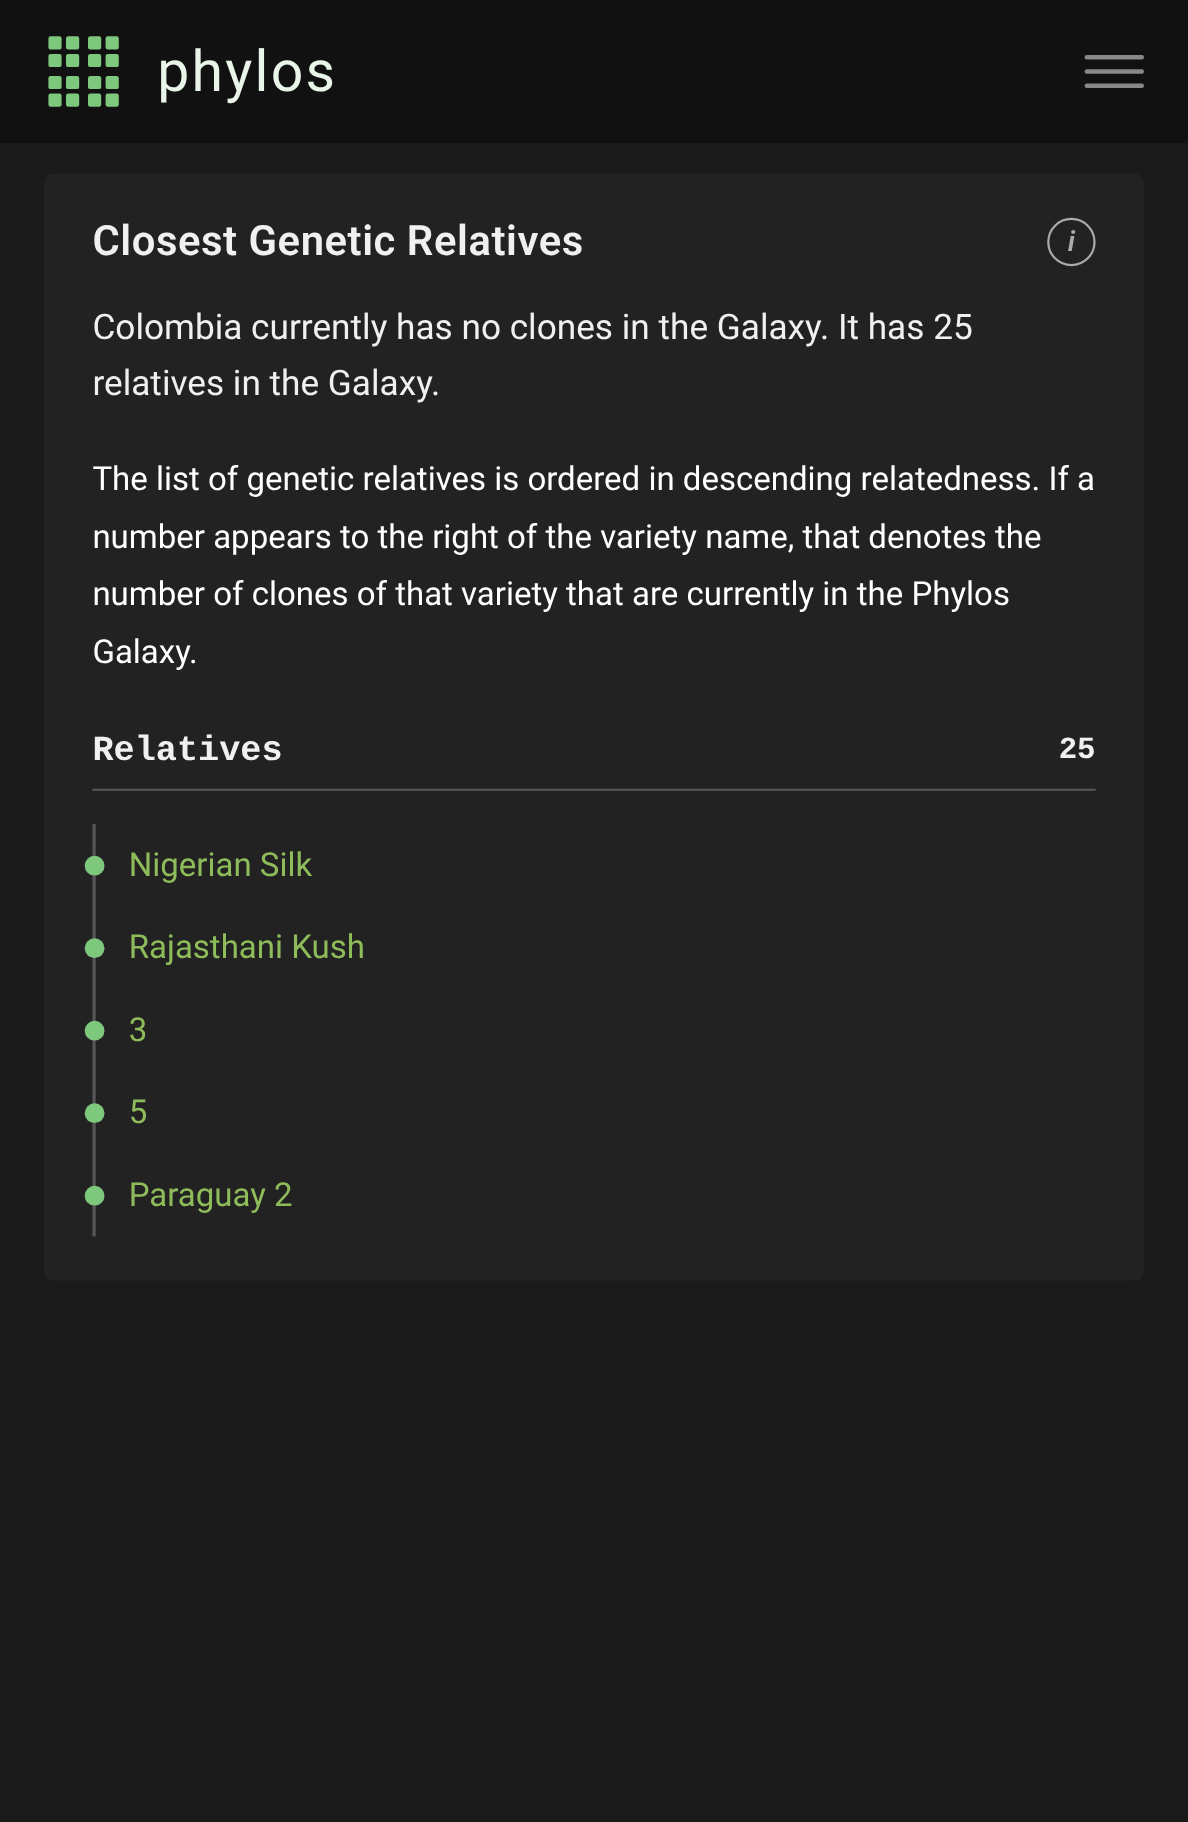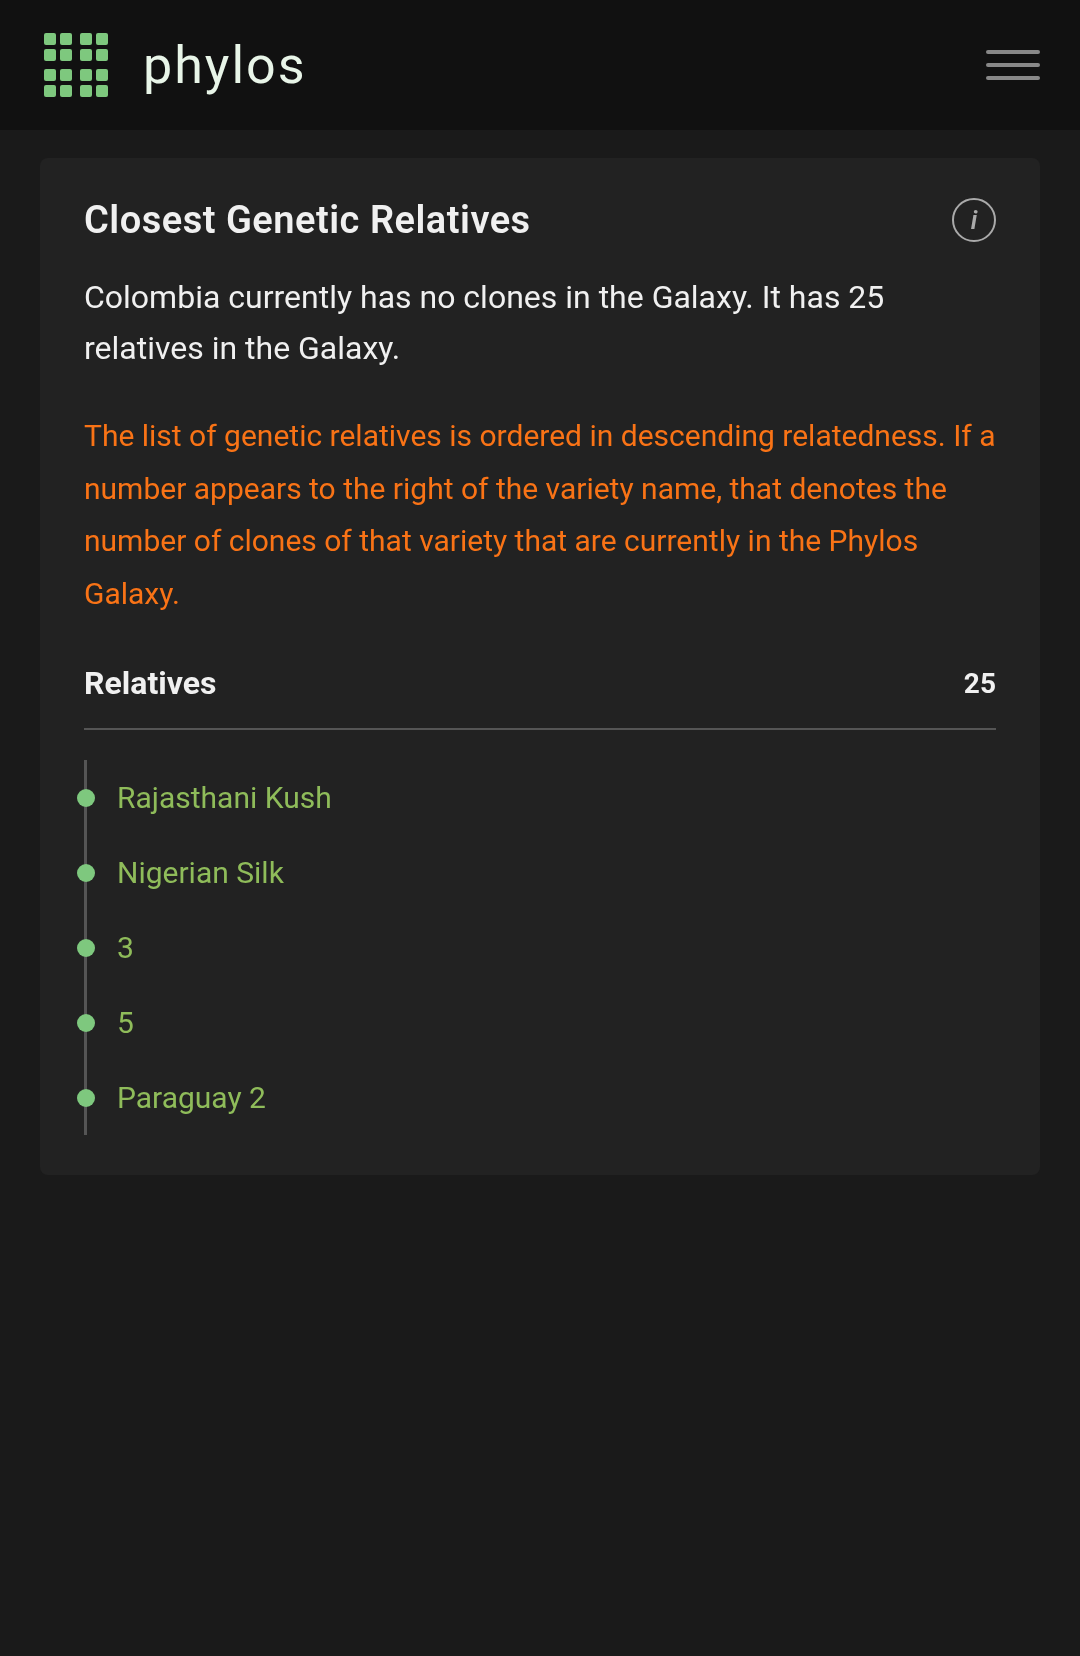--- a/index.html
+++ b/index.html
@@ -105,33 +105,34 @@
       font-size: 32px;
       font-weight: 400;
       color: #f0f0f0;
       line-height: 1.6;
       margin-bottom: 36px;
     }
 
     .description-text {
       font-size: 30px;
       font-weight: 400;
-      color: #f97316;
+      color: #ffffff;
       line-height: 1.75;
       margin-bottom: 44px;
     }
 
     
     .relatives-header {
       display: flex;
       align-items: center;
       justify-content: space-between;
       border-bottom: 2px solid #555;
-      padding-bottom: 26px;
+      padding-bottom: 16px;
       margin-bottom: 30px;
+      font-family: Liberation Mono, monospace;
     }
 
     .relatives-label {
       font-size: 32px;
       font-weight: 700;
       color: #f0f0f0;
     }
 
     .relatives-count {
       font-size: 28px;
@@ -236,25 +237,25 @@
     <p class="description-text">The list of genetic relatives is ordered in descending relatedness. If a number appears to the right of the variety name, that denotes the number of clones of that variety that are currently in the Phylos Galaxy.</p>
 
     <div class="relatives-header">
       <span class="relatives-label">Relatives</span>
       <span class="relatives-count">25</span>
     </div>
 
     <ul class="relatives-list">
     <li class="list-item">
           <span class="dot"></span>
+          <a class="item-link" href="#">Nigerian Silk</a>
+        </li>
+        <li class="list-item">
+          <span class="dot"></span>
           <a class="item-link" href="#">Rajasthani Kush</a>
-        </li>
-        <li class="list-item">
-          <span class="dot"></span>
-          <a class="item-link" href="#">Nigerian Silk</a>
         </li>
         <li class="list-item">
           <span class="dot"></span>
           <a class="item-plain">3</a>
         </li>
         <li class="list-item">
           <span class="dot"></span>
           <a class="item-plain">5</a>
         </li>
         <li class="list-item">

